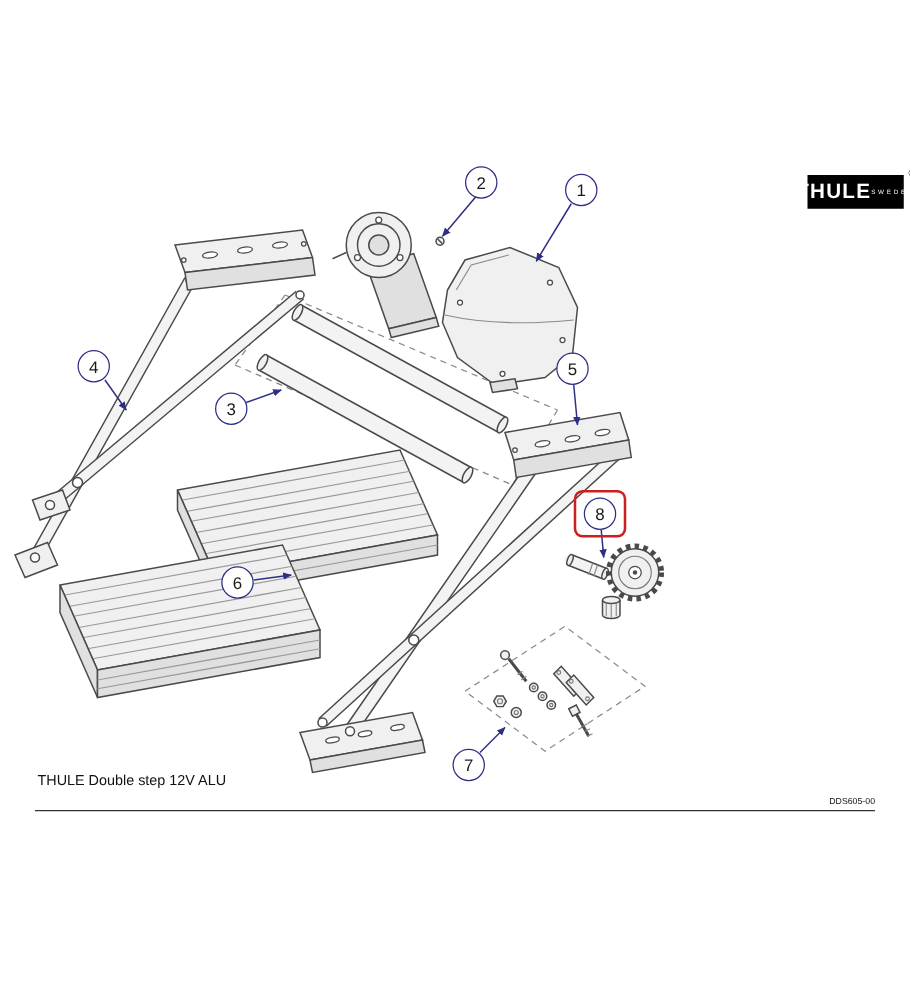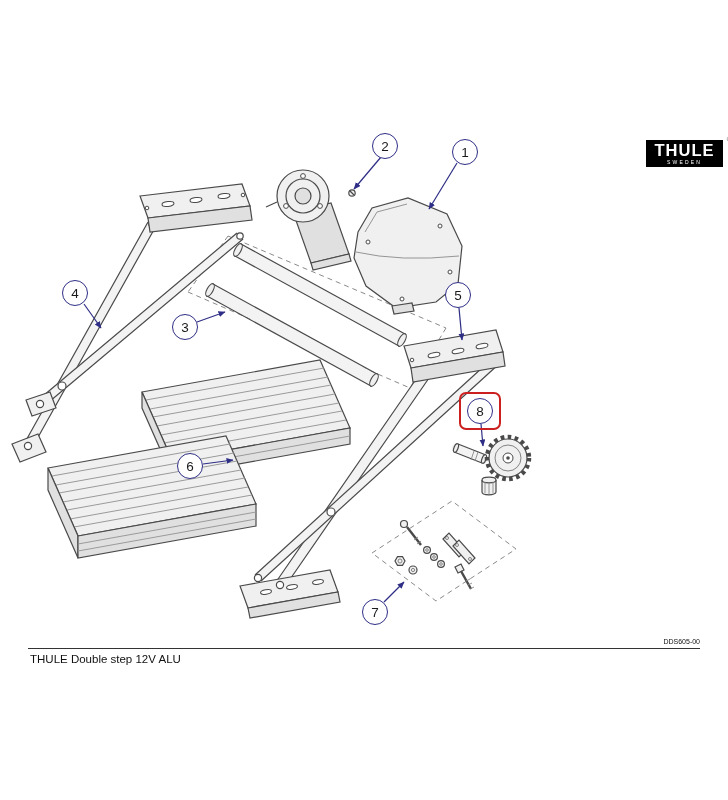--- a/index.html
+++ b/index.html
@@ -29,28 +29,28 @@
   .callout { position:absolute; width:26px; height:26px; border-radius:50%;
              border:1.5px solid var(--callout,#2e2e86); background:#fff;
              display:flex; align-items:center; justify-content:center;
              font-size:13.5px; color:#1a1a1a; box-sizing:border-box; }
   .highlight-box { position:absolute; border:2px solid var(--highlight,#cc1f1f);
              border-radius:7px; background:transparent; box-sizing:border-box; }
 
   
   .logo     { position:absolute; left:646px; top:140px; }
   .logo-box { width:77px; height:27px; background:var(--logo_bg,#000); color:#fff;
-              display:flex; flex-direction:column; align-items:center; justify-content:center; }
+              display:flex; flex-direction:row; align-items:center; justify-content:center; }
   .logo-brand { font-weight:bold; font-size:16.5px; letter-spacing:1px; line-height:1; }
   .logo-sub   { font-size:5px; letter-spacing:2.2px; line-height:1; margin-top:1px; }
   .logo-reg   { position:absolute; right:-9px; top:-4px; font-size:7px; color:#111; }
 
   
   .footer-line  { position:absolute; left:28px; top:648px; width:672px; height:1px; background:#333; }
-  .footer-title { position:absolute; left:30px; top:653px; font-size:11.5px; color:#111; }
+  .footer-title { position:absolute; left:30px; top:619px; font-size:11.5px; color:#111; }
   .doc-number   { position:absolute; right:28px; top:638px; font-size:7px; color:#111; }
 </style>
 </head>
 <body>
 
 <div class="stage">
 
   <svg width="728" height="800" viewBox="0 0 728 800">
     <defs>
       <marker id="ah" markerWidth="8" markerHeight="8" refX="6.5" refY="3" orient="auto" markerUnits="userSpaceOnUse">

